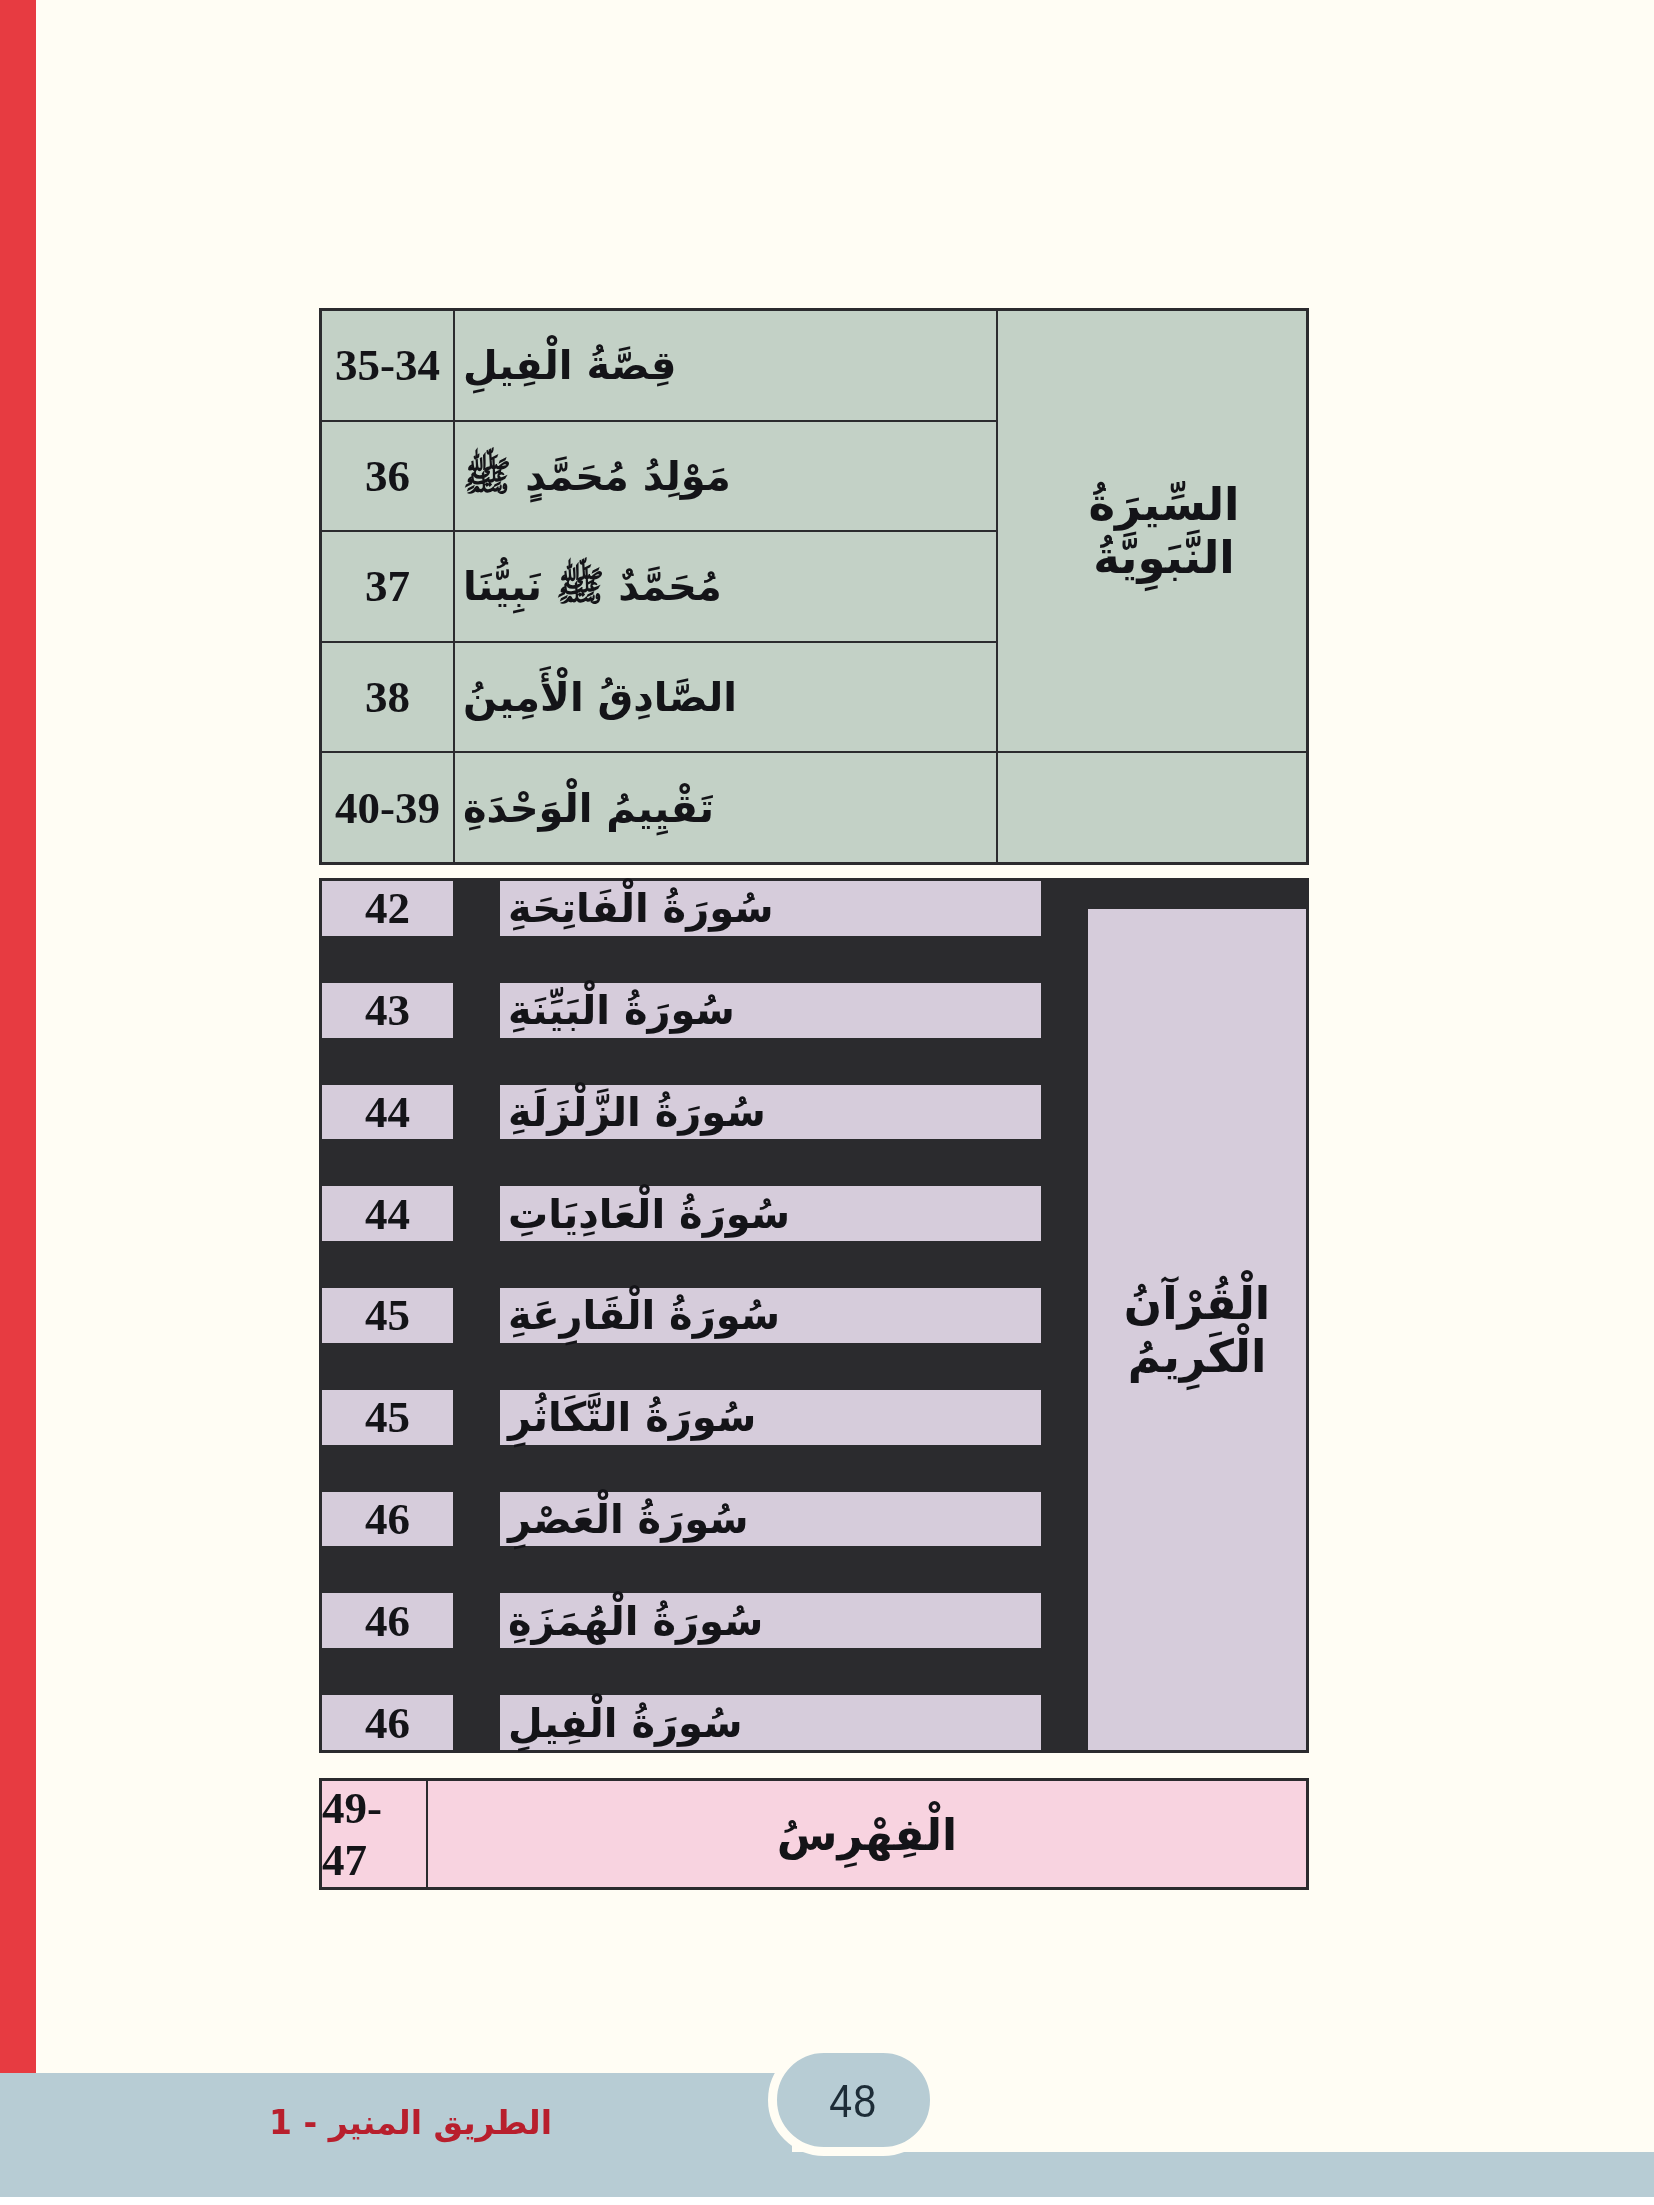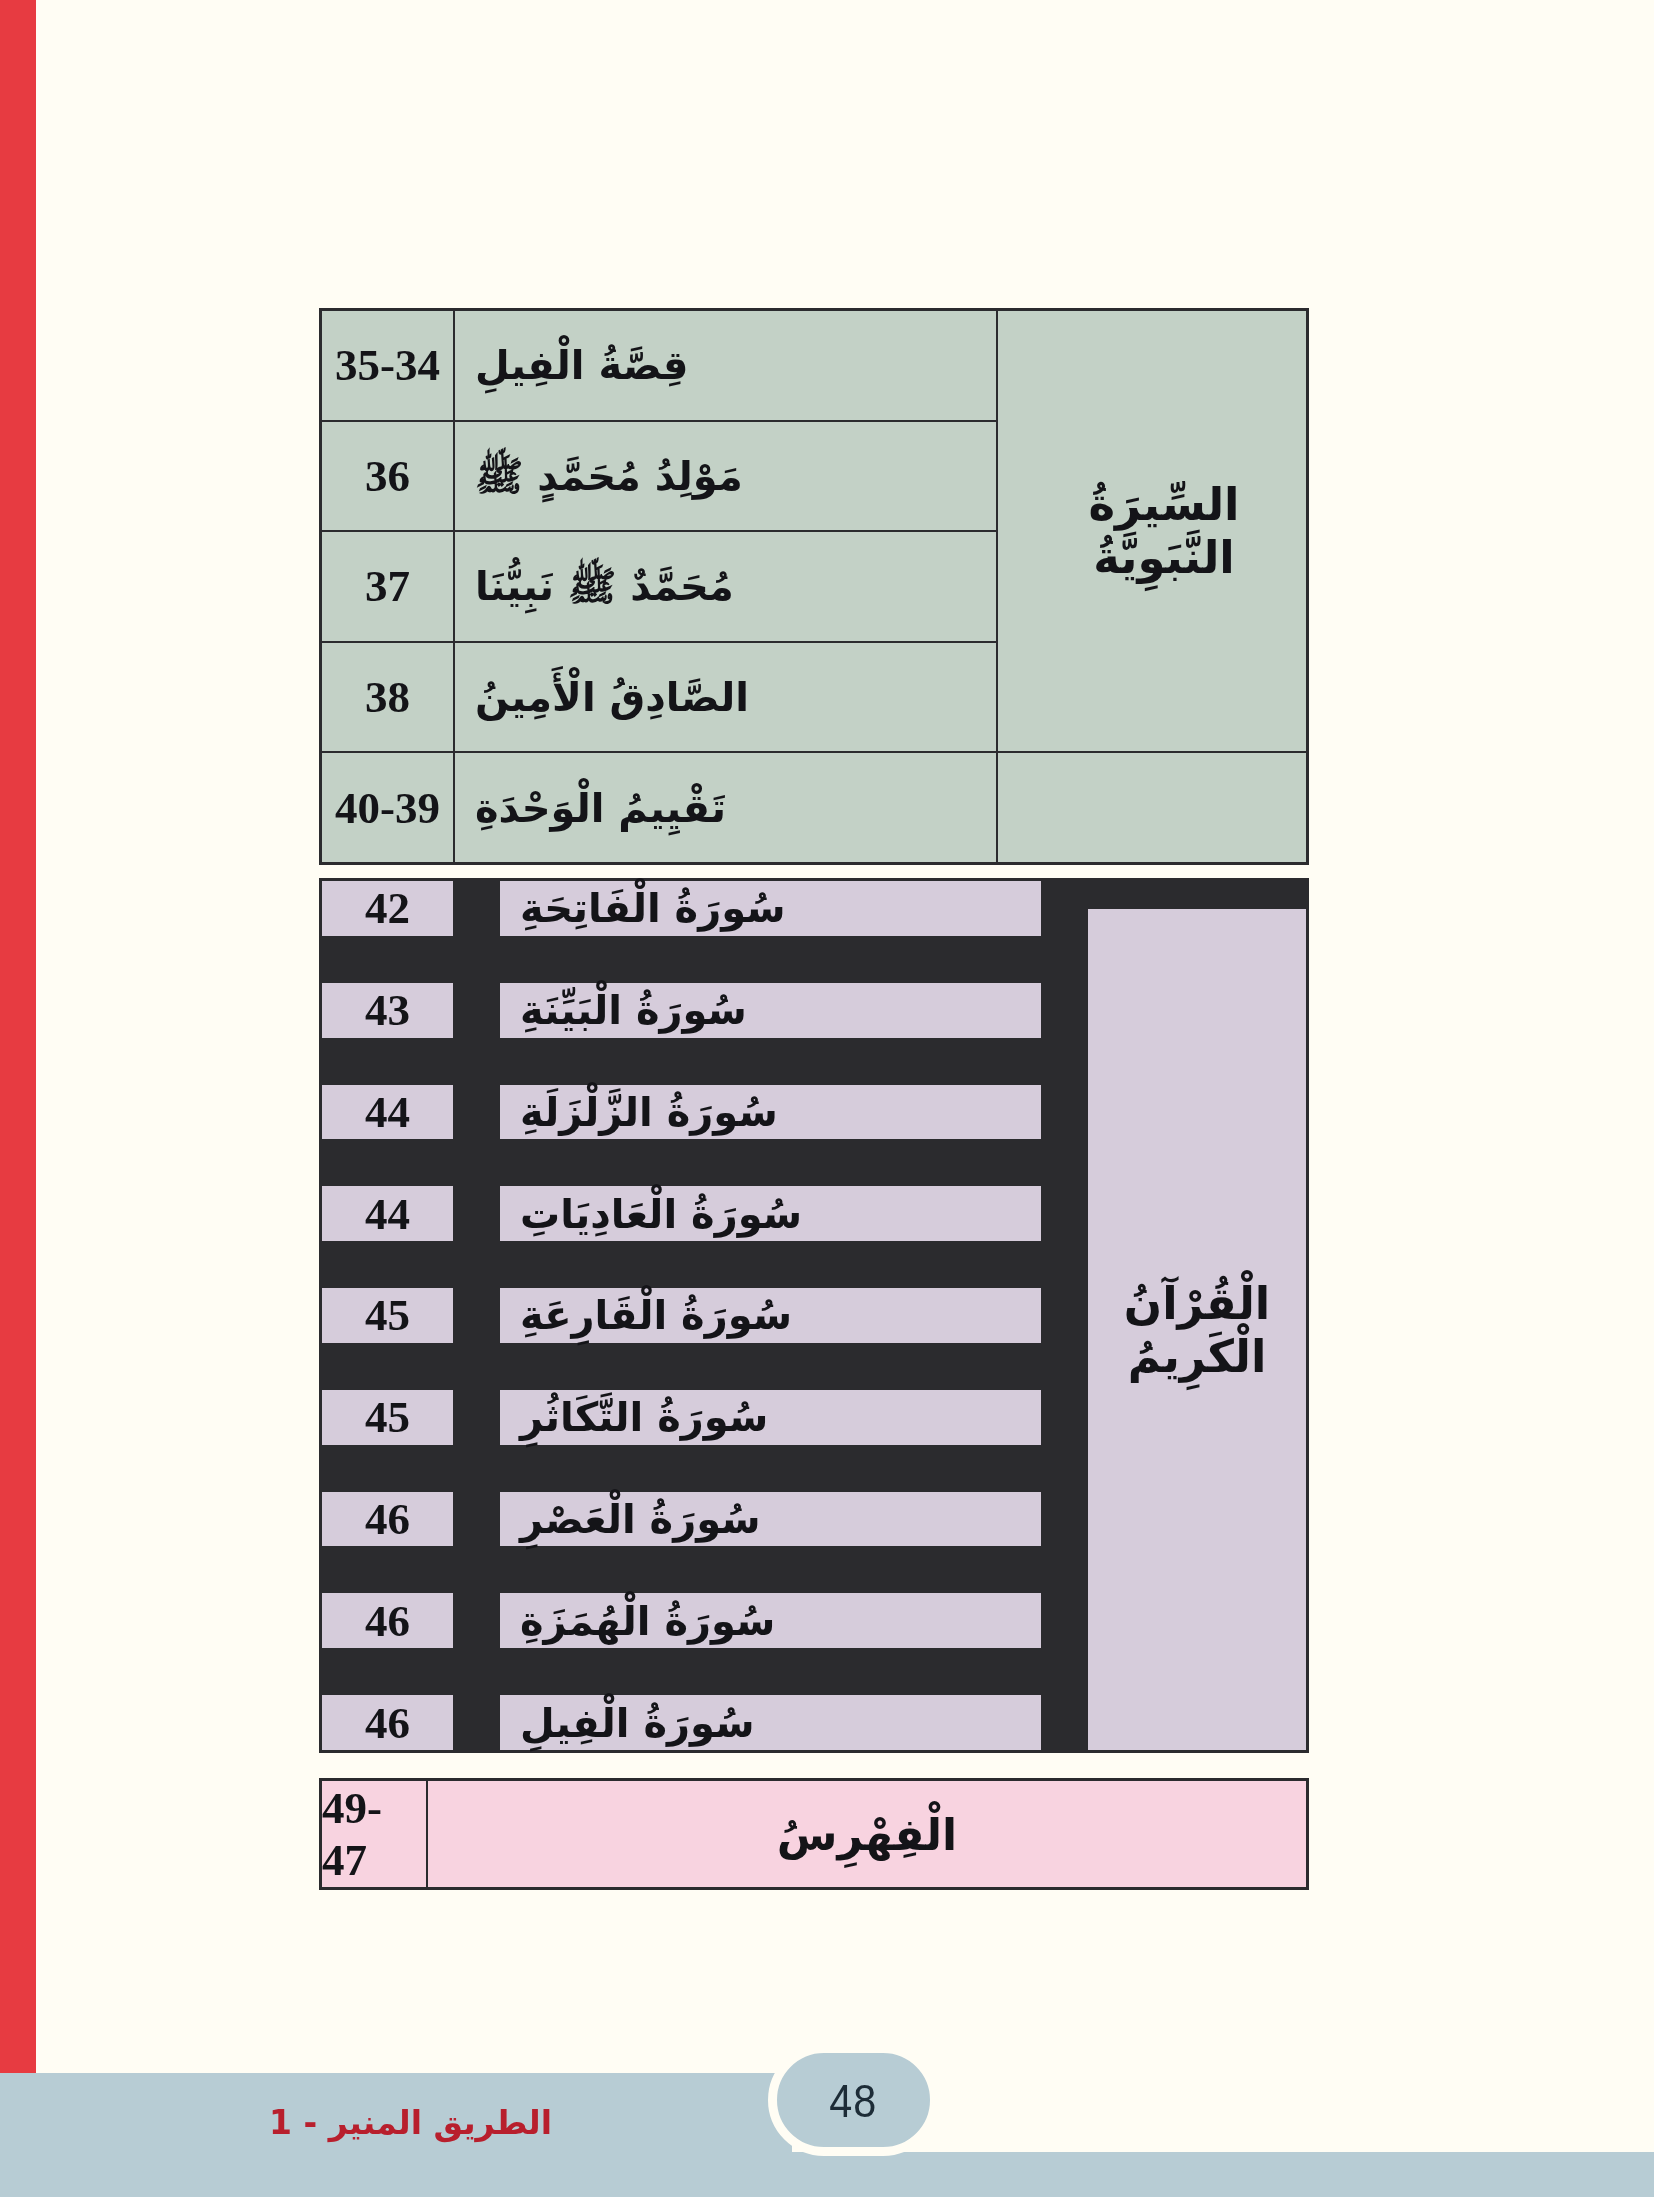--- a/index.html
+++ b/index.html
@@ -32,21 +32,21 @@
   .toc-green .cell{background:var(--green,#c3d1c6);}
   .toc-purple .cell{background:var(--purple,#d6ccdb);}
   .toc-pink .cell{background:var(--pink,#f8d3e0);}
   .num{
     font-family:"Liberation Serif","DejaVu Serif",serif;
     font-weight:bold;font-size:45px;
   }
   .title{
     justify-content:flex-end;
     direction:rtl;text-align:right;
-    padding-left:20px;padding-right:30px;
+    padding-left:8px;padding-right:30px;
     font-weight:bold;font-size:40px;line-height:1.1;
   }
   .section-cell{
     direction:rtl;text-align:center;
     font-weight:bold;font-size:45px;
   }
   .span4{grid-column:3;grid-row:1 / span 4;padding-left:24px;}
   .r5c3{grid-column:3;grid-row:5;}
   .span9{grid-column:3;grid-row:1 / span 9;margin-top:28px;}
   .index-title{

